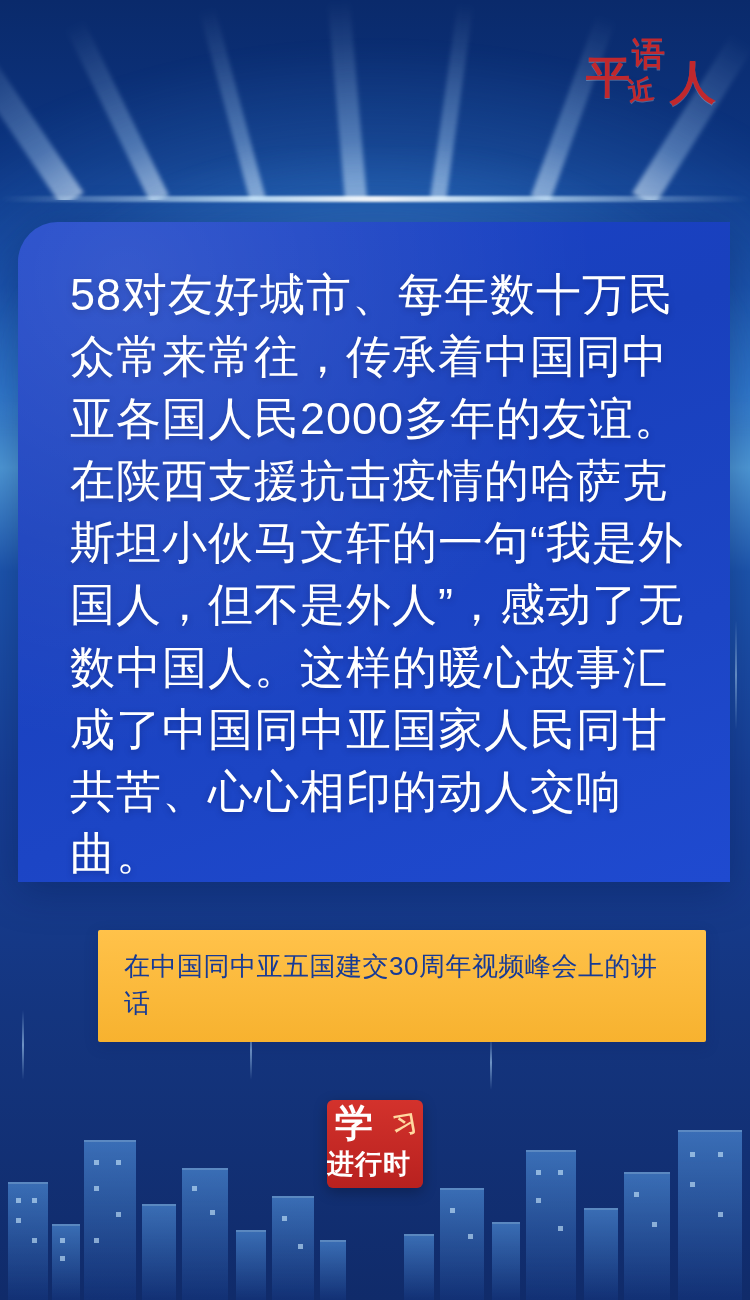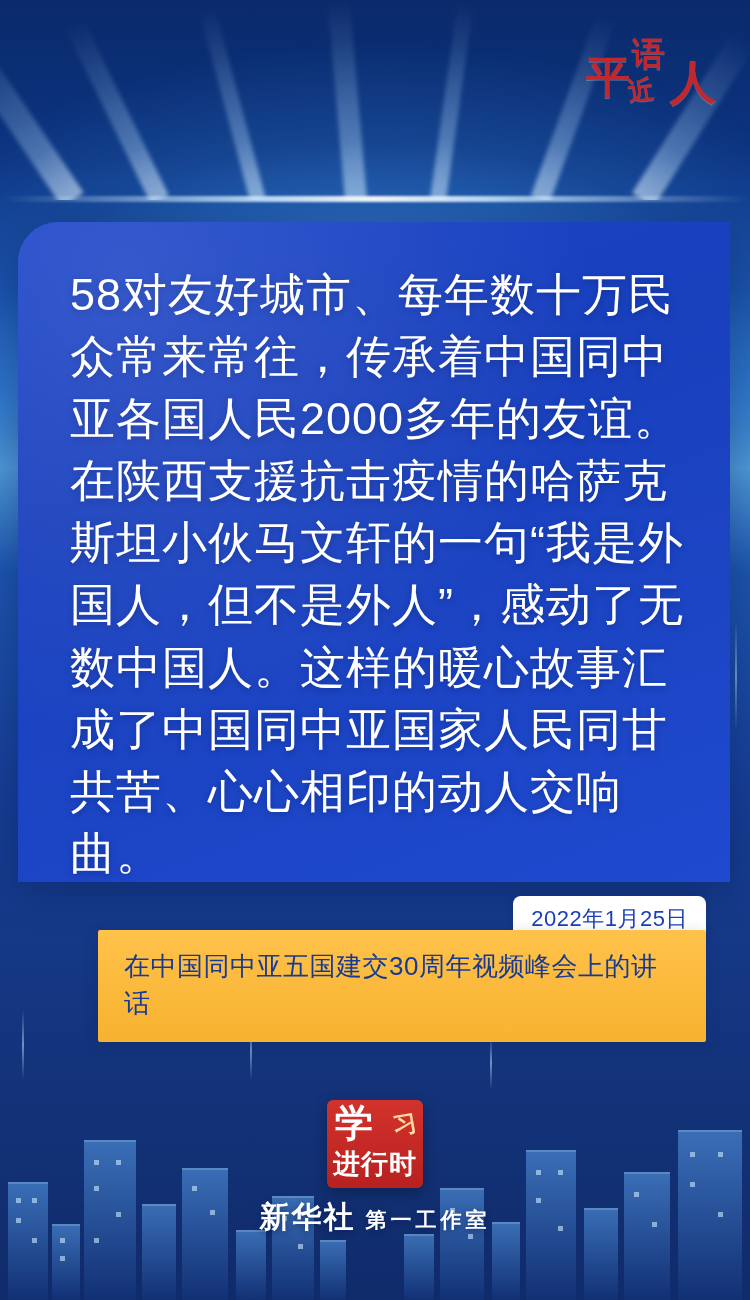--- a/index.html
+++ b/index.html
@@ -168,21 +168,21 @@
     color: #fff; font-family: "Liberation Serif", serif;
     font-weight: 700; font-size: 38px; line-height: 1;
   }
   .logo-badge .l2 {
     position:absolute; right: 6px; top: 8px;
     color: #ffd9a0; font-family: "Liberation Serif", serif;
     font-weight: 700; font-size: 24px; transform: rotate(-10deg);
   }
   .logo-badge .l3 {
     position:absolute; left: 0; bottom: 6px; width: 100%;
-    text-align:center;
+    text-align:left;
     color: #fff; font-family: "Liberation Serif", serif;
     font-weight: 700; font-size: 27px; letter-spacing: 1px;
   }
   .byline {
     position: absolute; left: 50%; bottom: 62px;
     transform: translateX(-50%);
     white-space: nowrap;
     color: #ffffff;
     font-family: "Liberation Serif", serif;
     font-weight: 700;
@@ -222,21 +222,20 @@
     <span class="ch c1">平</span>
     <span class="ch c2">语</span>
     <span class="ch c3">近</span>
     <span class="ch c4">人</span>
   </div>
 
   <div class="card">
     <div class="quote">58对友好城市、每年数十万民众常来常往，传承着中国同中亚各国人民2000多年的友谊。在陕西支援抗击疫情的哈萨克斯坦小伙马文轩的一句“我是外国人，但不是外人”，感动了无数中国人。这样的暖心故事汇成了中国同中亚国家人民同甘共苦、心心相印的动人交响曲。</div>
   </div>
 
-  <div class="date-tag">2022年1月25日</div>
   <div class="source-bar">在中国同中亚五国建交30周年视频峰会上的讲话</div>
 
   <div class="skyline">
     <div class="bldg" style="left:8px;  width:40px;  height:118px;">
       <i style="left:8px; top:14px;"></i>
         <i style="left:24px; top:14px;"></i>
         <i style="left:8px; top:34px;"></i>
         <i style="left:24px; top:54px;"></i>
     </div>
     <div class="bldg" style="left:52px; width:28px;  height:76px;">
@@ -284,17 +283,14 @@
         <i style="left:12px; top:50px;"></i>
         <i style="left:40px; top:80px;"></i>
     </div>
   </div>
 
   <div class="logo-badge">
     <span class="l1">学</span>
     <span class="l2">习</span>
     <span class="l3">进行时</span>
   </div>
-  <div class="byline">
-    <span>新华社</span><span class="small">第一工作室</span>
-  </div>
 
 </div>
 
 </body></html>

